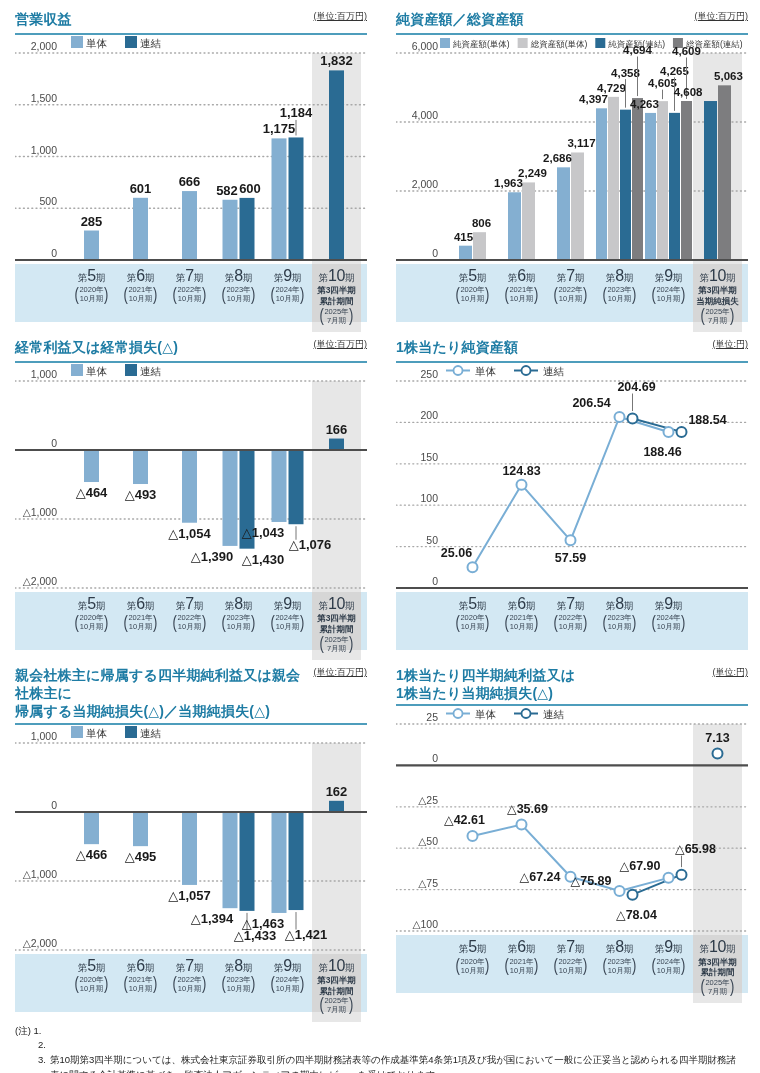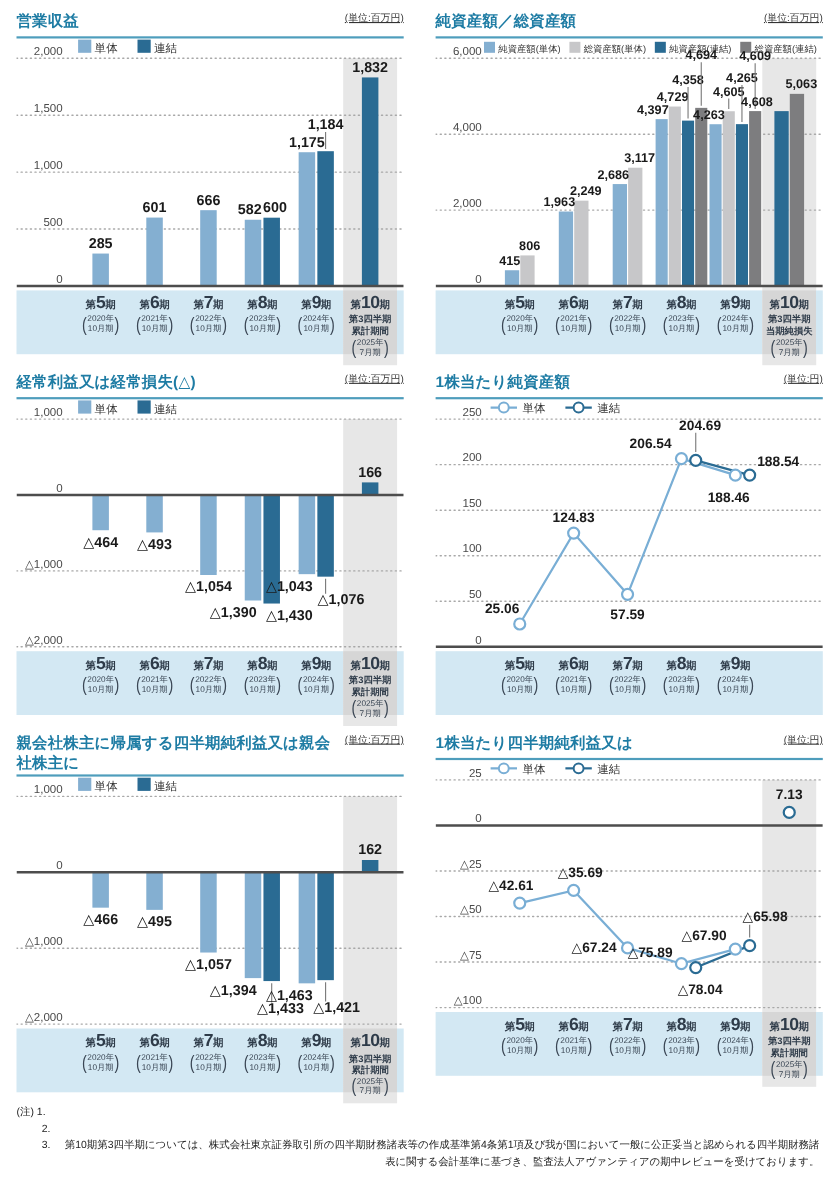--- a/index.html
+++ b/index.html
@@ -10,27 +10,27 @@
   .title{font-size:14px;font-weight:700;color:#1E7CA4;line-height:1.3;letter-spacing:.2px;}
   .unit{margin-left:auto;font-size:9px;color:#333;white-space:nowrap;padding-bottom:1px;text-decoration:underline;}
   .rule{height:2px;background:#4E9DBC;margin-top:2px;}
   .chart-body{position:relative;}
   .plot{display:block;position:relative;z-index:1;}
   .plot text{font-family:"Liberation Sans","DejaVu Sans",sans-serif;}
   .hl{position:absolute;left:297px;width:49px;top:18px;bottom:-10px;background:#E7E7E7;z-index:0;}
   .band{display:flex;padding-left:52px;height:58px;position:relative;z-index:1;background:#D3E8F3;}
   .band.hlband{background:linear-gradient(to right,#D3E8F3 0 297px,rgba(0,0,0,0.075) 297px 346px,#D3E8F3 346px);}
   .bcell{flex:0 0 49px;width:49px;text-align:center;padding-top:3px;overflow:visible;}
-  .pl-main{font-size:9.5px;font-weight:700;color:#2E3B49;line-height:1.15;white-space:nowrap;}
+  .pl-main{font-size:9.5px;font-weight:400;color:#2E3B49;line-height:1.15;white-space:nowrap;}
   .pl-main .n{font-size:16px;letter-spacing:-.5px;}
   .pl-extra{font-size:8.5px;font-weight:700;color:#2E3B49;line-height:1.25;white-space:nowrap;}
   .pl-sub{display:flex;justify-content:center;align-items:center;color:#3A4654;font-size:7.5px;line-height:1.2;}
   .pl-sub .par{font-size:13px;font-weight:300;transform:scaleY(1.35);margin:0 .5px;}
   .notes{padding:12px 15px 0;font-size:9.5px;color:#222;line-height:1.55;}
-  .nr{display:flex;text-align:right;}
+  .nr{display:flex;}
   .nh{white-space:nowrap;margin-right:4px;}
   .ind{margin-left:23px;}
 </style>
 </head>
 <body>
 
 <div class="page">
   <div id="charts" class="charts-grid">
       <div class="panel">
         <div class="panel-head">
@@ -465,20 +465,21 @@
               </div>
             </div>
             <div class="bcell"></div>
           </div>
         </div>
       </div>
       <div class="panel">
         <div class="panel-head">
           <div class="title">
             <div class="">親会社株主に帰属する四半期純利益又は親会社株主に</div>
+            <div class="">帰属する当期純損失(△)／当期純損失(△)</div>
           </div>
           <div class="unit">(単位:百万円)</div>
         </div>
         <div class="rule"></div>
         <div class="chart-body">
           <div class="hl"></div>
           <svg width="352" height="229" viewBox="0 0 352 229" class="plot">
             <g>
               <line x1="0" y1="18" x2="352" y2="18" stroke="#A8A8A8" stroke-width="1.3" stroke-dasharray="1 3.2" stroke-linecap="round"></line>
               <text x="42" y="15" text-anchor="end" font-size="10.5" font-weight="400" fill="#4A4A4A">1,000</text>
@@ -569,20 +570,21 @@
                 <span class="par">)</span>
               </div>
             </div>
           </div>
         </div>
       </div>
       <div class="panel">
         <div class="panel-head">
           <div class="title">
             <div class="">1株当たり四半期純利益又は</div>
+            <div class="">1株当たり当期純損失(△)</div>
           </div>
           <div class="unit">(単位:円)</div>
         </div>
         <div class="rule"></div>
         <div class="chart-body">
           <div class="hl"></div>
           <svg width="352" height="229" viewBox="0 0 352 229" class="plot">
             <g>
               <line x1="0" y1="18" x2="352" y2="18" stroke="#A8A8A8" stroke-width="1.3" stroke-dasharray="1 3.2" stroke-linecap="round"></line>
               <text x="42" y="15" text-anchor="end" font-size="10.5" font-weight="400" fill="#4A4A4A">25</text>

